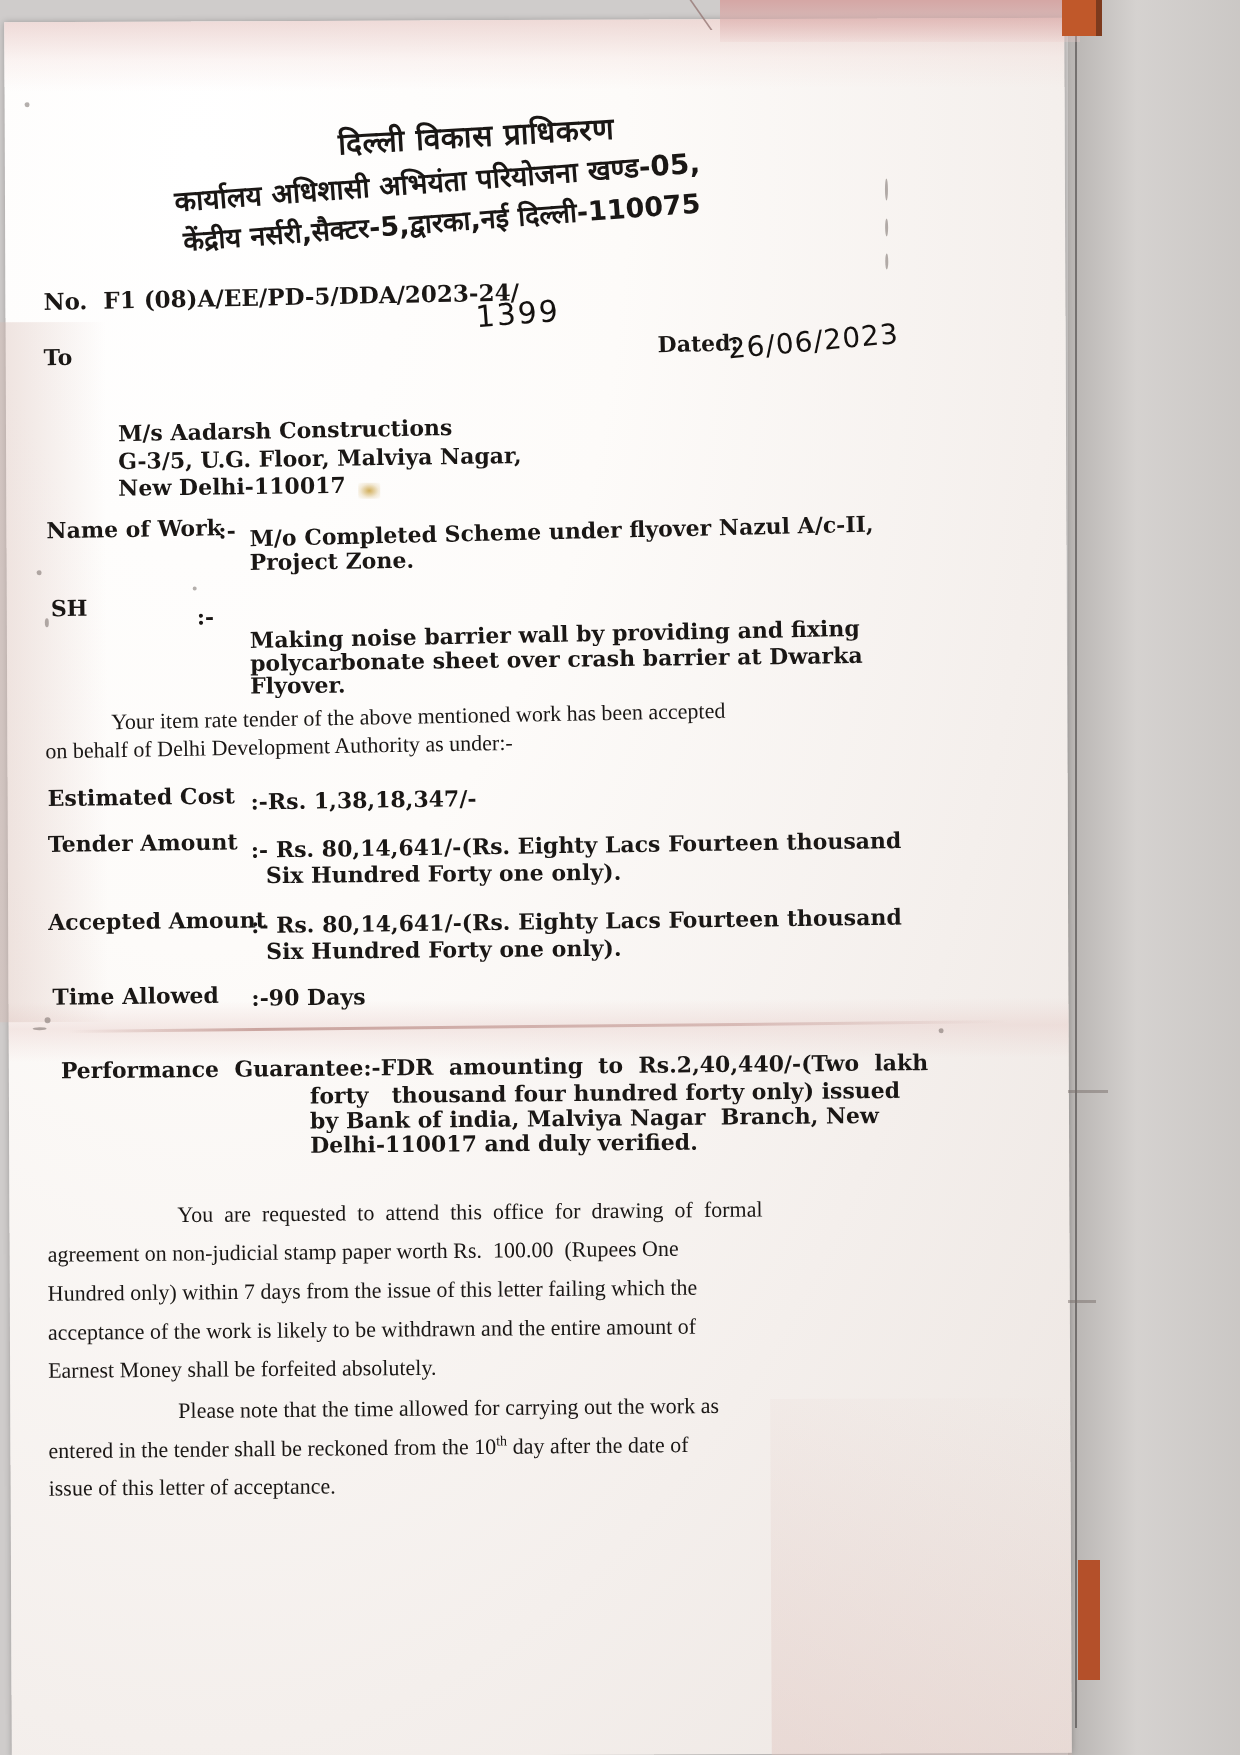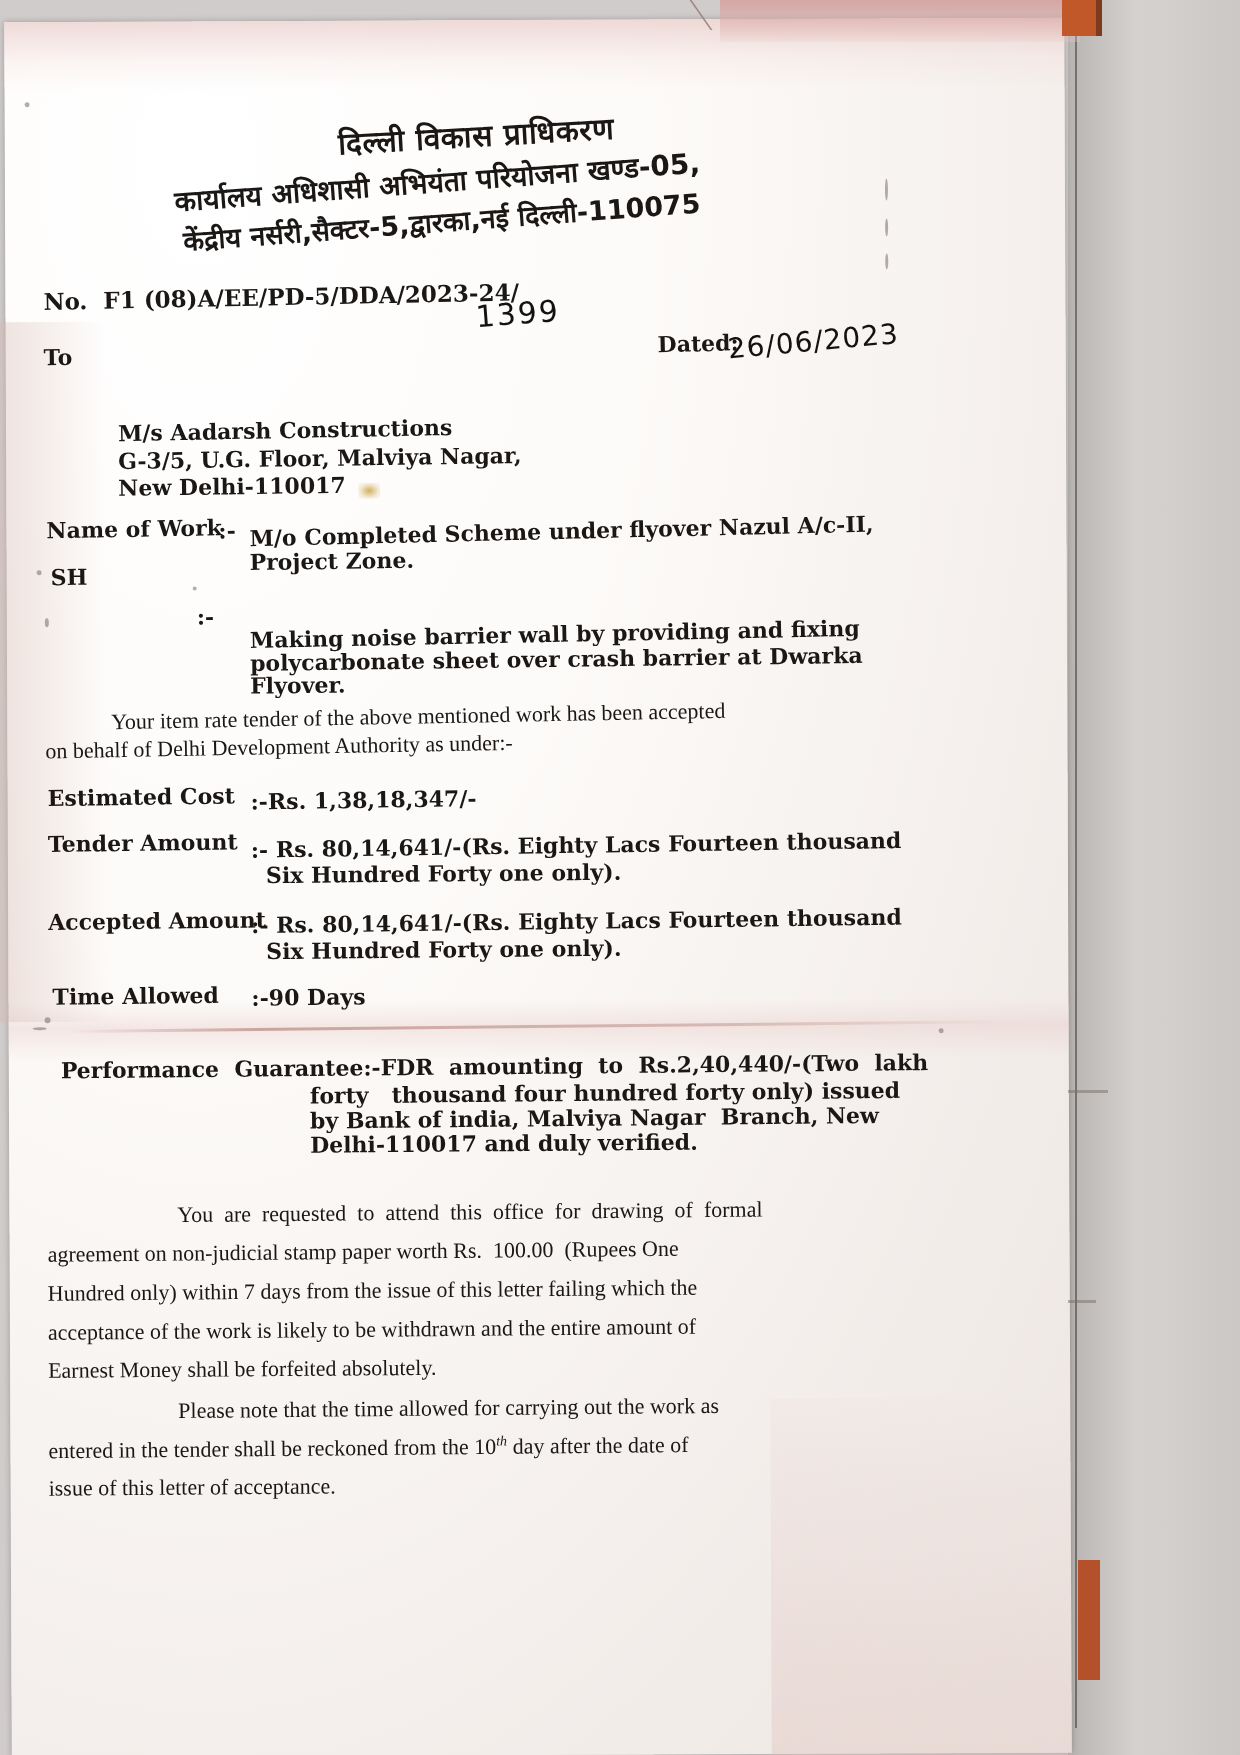--- a/index.html
+++ b/index.html
@@ -140,21 +140,21 @@
 
   .addr1   { left: 112px; top: 396px; font-size: 22px; transform: rotate(-0.8deg); }
   .addr2   { left: 112px; top: 424px; font-size: 22px; transform: rotate(-0.6deg); }
   .addr3   { left: 112px; top: 452px; font-size: 22px; transform: rotate(-0.5deg); }
 
   .now-lbl { left: 40px;  top: 494px; font-size: 22px; transform: rotate(-0.7deg); }
   .now-col { left: 212px; top: 496px; font-size: 22px; transform: rotate(-0.7deg); }
   .now-v1  { left: 243px; top: 498px; font-size: 22px; transform: rotate(-1.1deg); }
   .now-v2  { left: 243px; top: 527px; font-size: 22px; transform: rotate(-0.6deg); }
 
-  .sh-lbl  { left: 44px;  top: 542px; font-size: 22px; transform: rotate(-0.6deg); }
+  .sh-lbl  { left: 44px;  top: 573px; font-size: 22px; transform: rotate(-0.6deg); }
   .sh-col  { left: 190px; top: 582px; font-size: 22px; transform: rotate(-0.6deg); }
   .sh-v1   { left: 243px; top: 601px; font-size: 22px; transform: rotate(-0.9deg); }
   .sh-v2   { left: 243px; top: 626px; font-size: 22px; transform: rotate(-0.5deg); }
   .sh-v3   { left: 243px; top: 651px; font-size: 22px; transform: rotate(-0.4deg); }
 
   .intro1  { left: 104px; top: 683px; font-size: 22px; transform: rotate(-0.8deg); }
   .intro2  { left: 38px;  top: 713px; font-size: 22px; transform: rotate(-0.8deg); }
 
   .ec-lbl  { left: 40px;  top: 762px; font-size: 22px; transform: rotate(-0.6deg); }
   .ec-val  { left: 243px; top: 766px; font-size: 22px; transform: rotate(-0.6deg); }
@@ -177,21 +177,21 @@
 
   .cp1     { left: 168px; top: 1179px; font-size: 22px; transform: rotate(-0.3deg); }
   .cp2     { left: 38px;  top: 1218px; font-size: 22px; transform: rotate(-0.3deg); }
   .cp3     { left: 38px;  top: 1257px; font-size: 22px; transform: rotate(-0.3deg); }
   .cp4     { left: 38px;  top: 1296px; font-size: 22px; transform: rotate(-0.3deg); }
   .cp5     { left: 38px;  top: 1335px; font-size: 22px; transform: rotate(-0.2deg); }
 
   .cq1     { left: 168px; top: 1375px; font-size: 22px; transform: rotate(-0.3deg); }
   .cq2     { left: 38px;  top: 1414px; font-size: 22px; transform: rotate(-0.3deg); }
   .cq3     { left: 38px;  top: 1453px; font-size: 22px; transform: rotate(-0.2deg); }
-  .sup     { font-size: 14px; vertical-align: super; font-style: italic; }
+  .sup     { font-size: 14px; vertical-align: super; }
 
   .speck { position: absolute; background: rgba(90,80,76,0.45); border-radius: 50%; }
   .yellow-spot {
     position: absolute; left: 352px; top: 462px; width: 22px; height: 16px;
     background: radial-gradient(ellipse, rgba(196,150,40,0.75) 0%, rgba(210,178,110,0.25) 60%, rgba(255,255,255,0) 100%);
   }
 </style>
 </head>
 <body>
 

